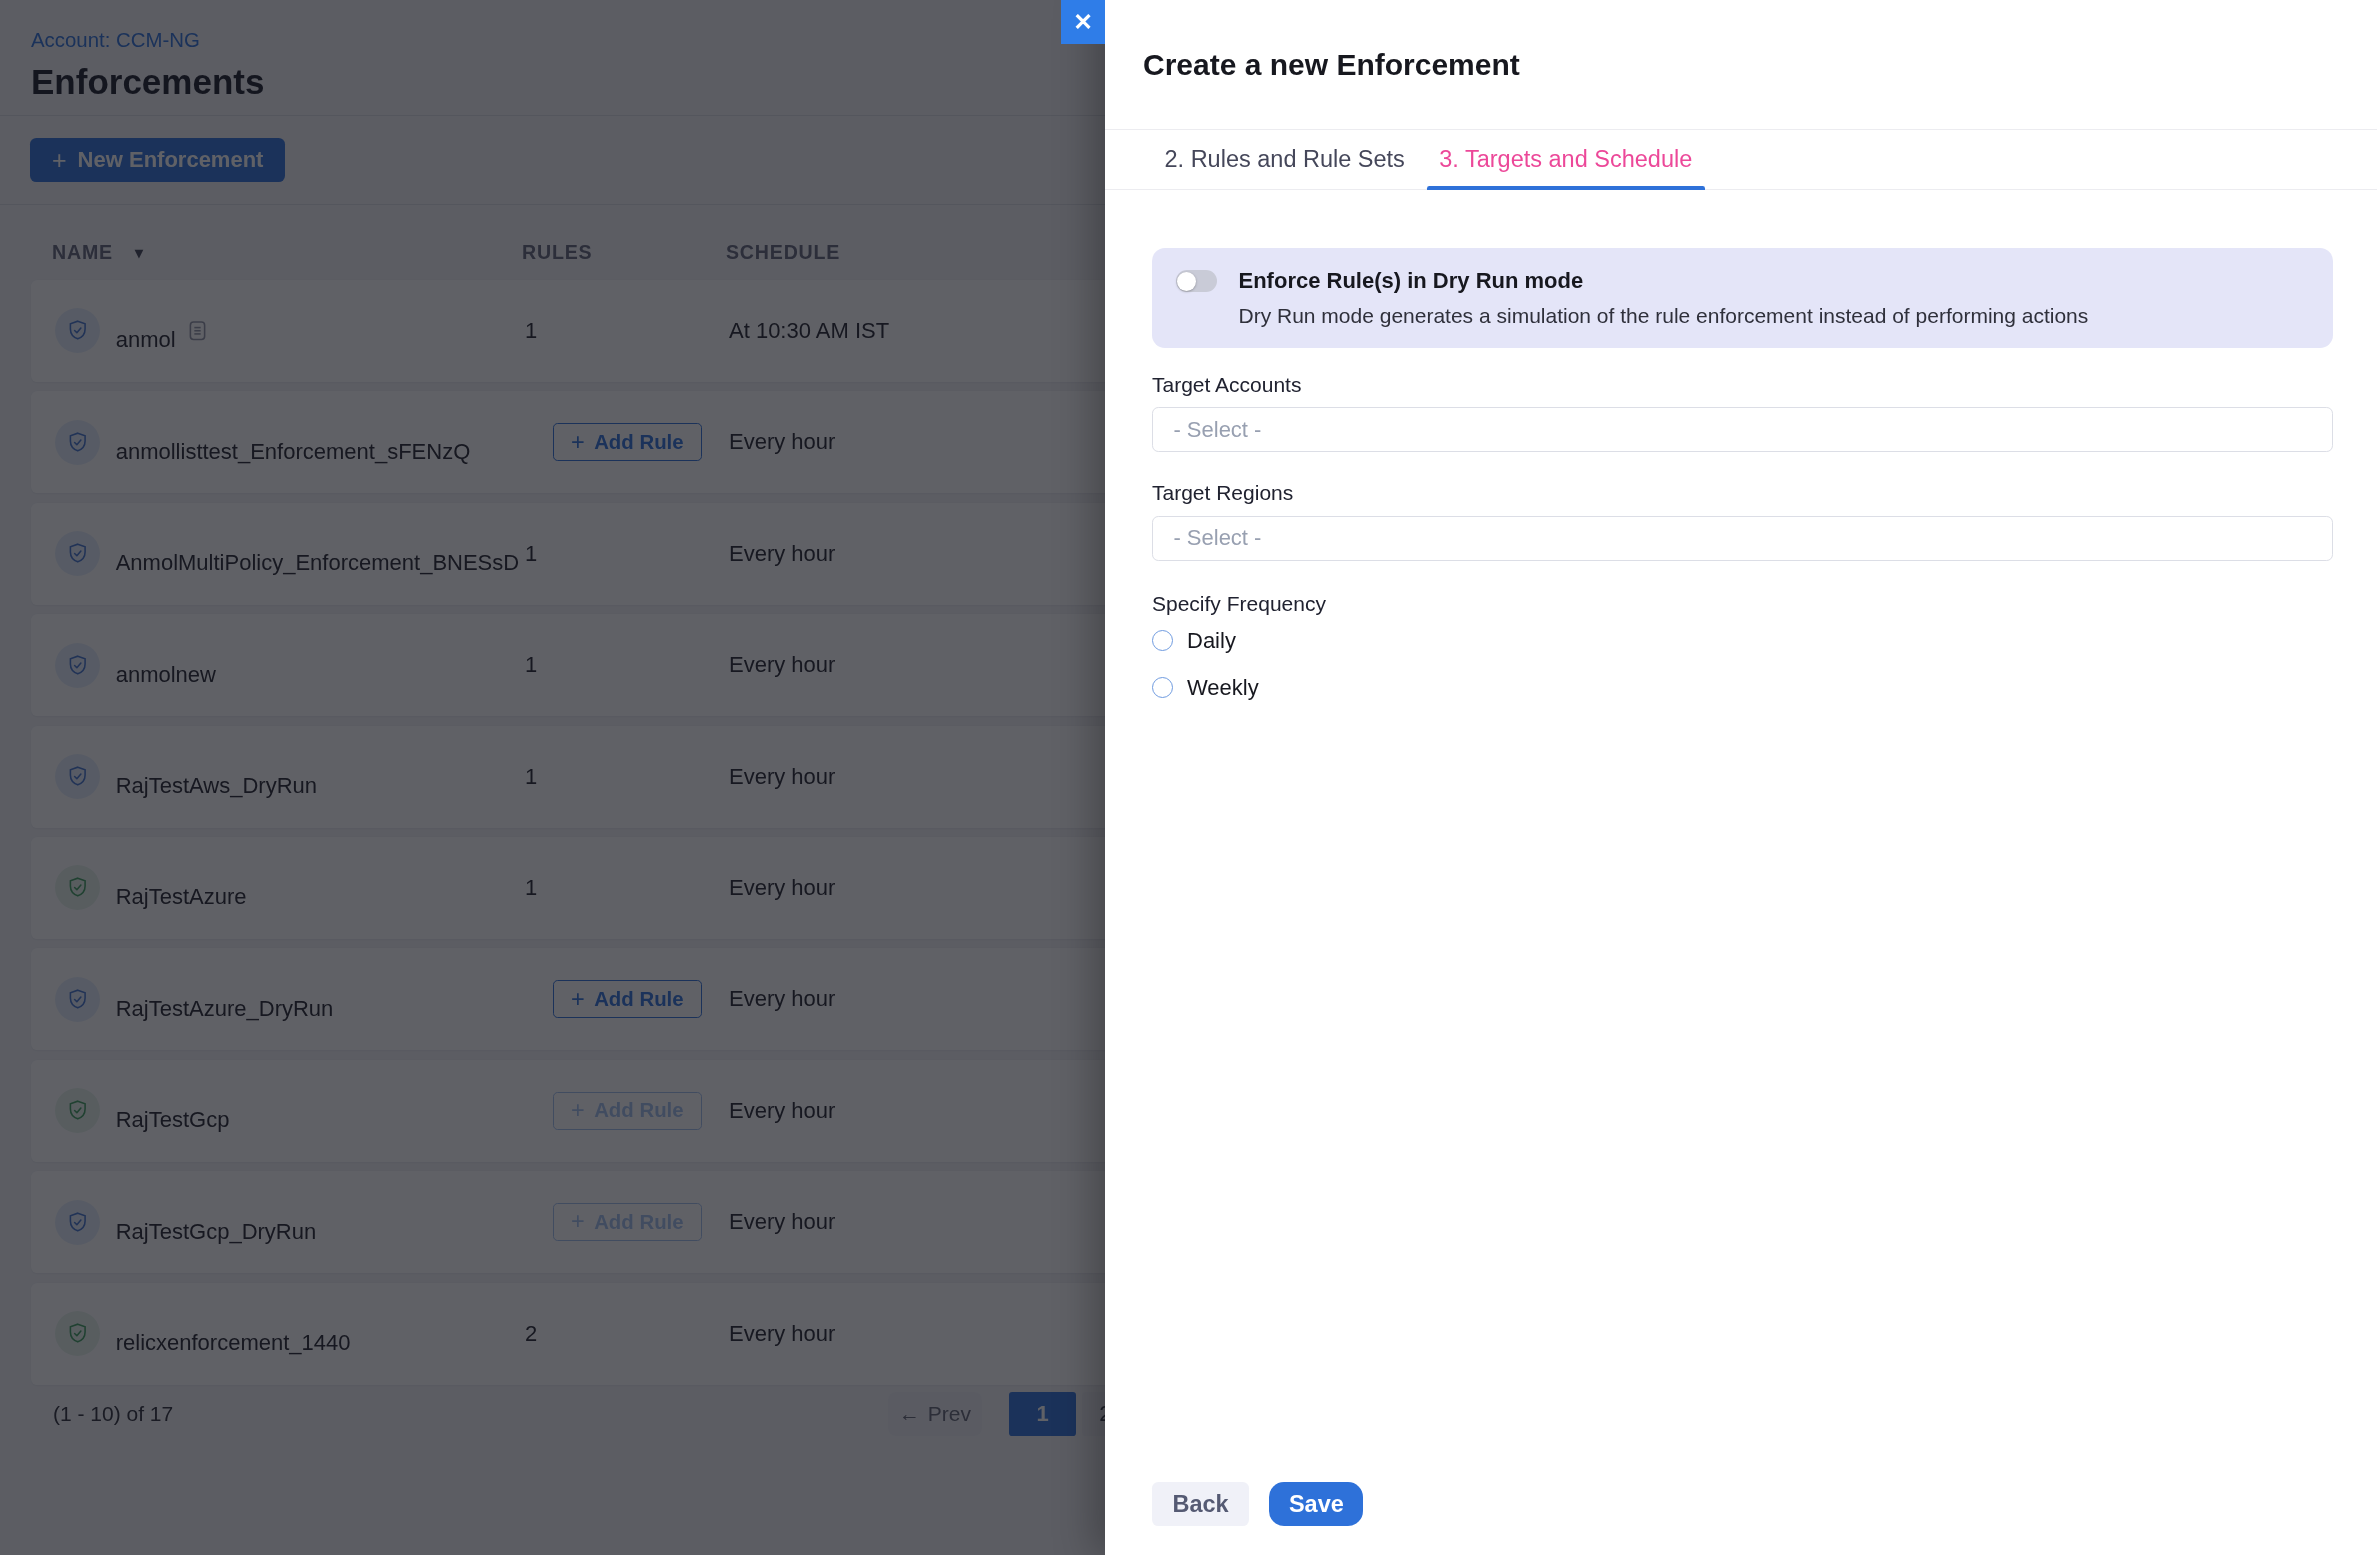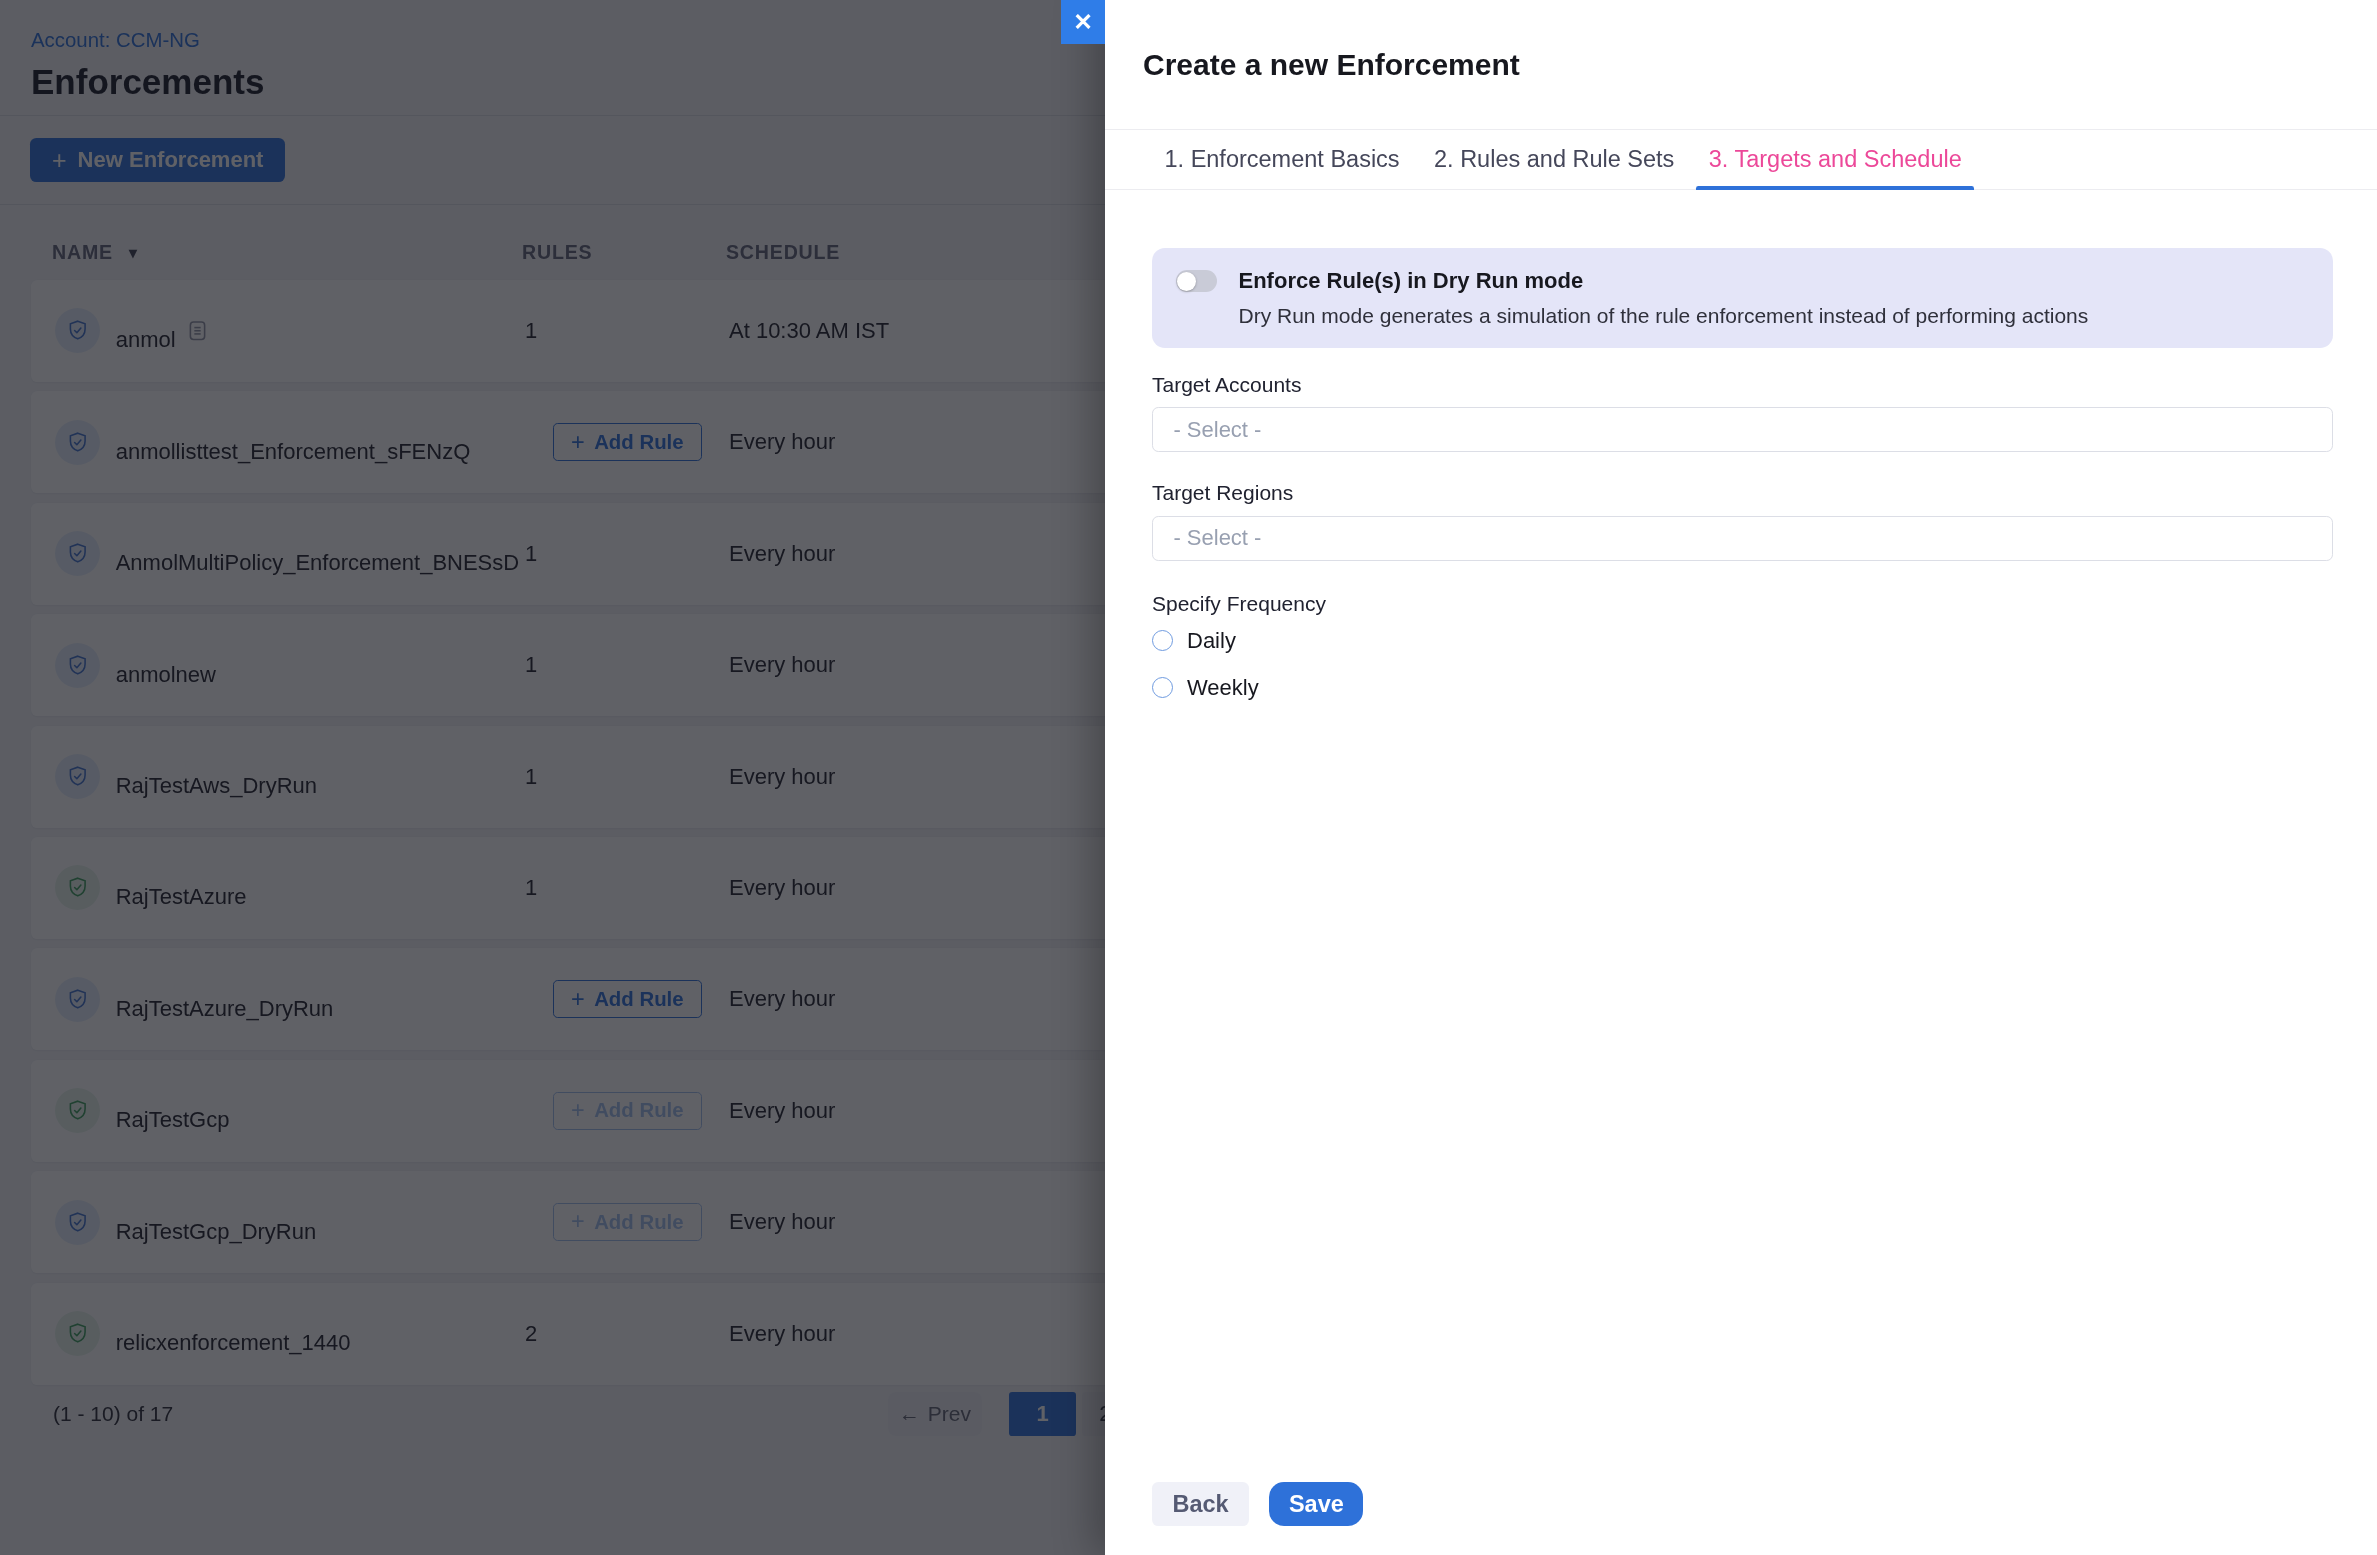--- a/index.html
+++ b/index.html
@@ -18,21 +18,21 @@
   .page{position:absolute;inset:0;background:#f2f3f6;}
   .page-header{padding:28px 31px 12.5px 31px;border-bottom:0.8px solid #dbdde2;}
   .account-link{font-size:20.4px;color:var(--accent);line-height:25px;display:inline-block;}
   .page-title{font-size:35px;font-weight:700;color:#1b1d29;line-height:42px;margin-top:7.8px;}
   .toolbar{height:89px;border-bottom:0.8px solid #dbdde2;display:flex;align-items:center;padding-left:30px;}
   .btn-new{display:flex;align-items:center;gap:11px;height:44px;padding:0 22px;background:var(--accent);
            color:#fff;font-size:22px;font-weight:600;border:none;border-radius:6.3px;cursor:pointer;}
   .btn-new .plus{font-size:25px;font-weight:400;line-height:1;}
   .table-wrap{padding:0 31px;}
   .thead{display:flex;padding:36px 0 15.7px 21px;font-size:19.6px;font-weight:700;color:#62657a;letter-spacing:0.8px;}
-  .thead .col-name{width:470px;display:flex;align-items:center;gap:16px;}
+  .thead .col-name{width:470px;display:flex;align-items:center;gap:22px;}
   .thead .col-rules{width:204px;}
   .thead .col-schedule{flex:1;}
   .caret{font-size:15.7px;color:#3f4254;}
   .rows{display:flex;flex-direction:column;gap:9.4px;}
   .row-card{height:102px;background:#fff;border-radius:6.3px;display:flex;align-items:center;padding-left:24px;
             box-shadow:0 0.8px 1.6px rgba(40,41,61,0.06);}
   .name-cell{width:470px;display:flex;align-items:center;}
   .icon-badge{width:45px;height:45px;border-radius:50%;display:flex;align-items:center;justify-content:center;flex:0 0 45px;}
   .icon-badge.blue{background:#e4edfa;color:var(--icon-blue);}
   .icon-badge.green{background:#e5f3ea;color:var(--icon-green);}
@@ -344,21 +344,20 @@
 <button class="close-btn">
   <span>✕</span>
 </button>
 
 <aside class="drawer">
   <div class="drawer-header">
     <div class="drawer-title">Create a new Enforcement</div>
   </div>
 
   <div class="tabbar">
-  <div class="tab">1. Enforcement Basics</div>
 
   <div class="tab">2. Rules and Rule Sets</div>
 
   <div class="tab active">3. Targets and Schedule</div>
 </div>
 
   <div class="drawer-content">
     <div class="dryrun-banner">
       <div class="toggle">
         <span class="knob"></span>

